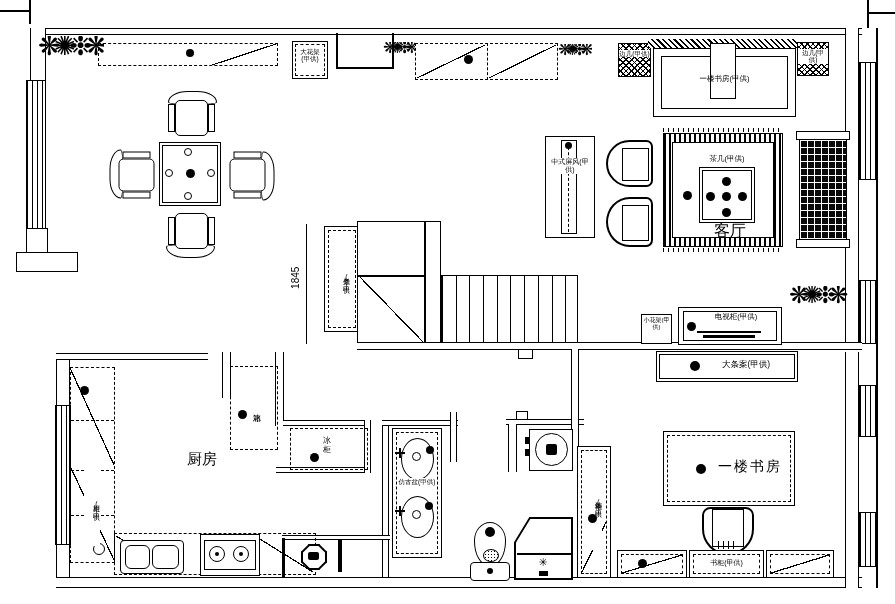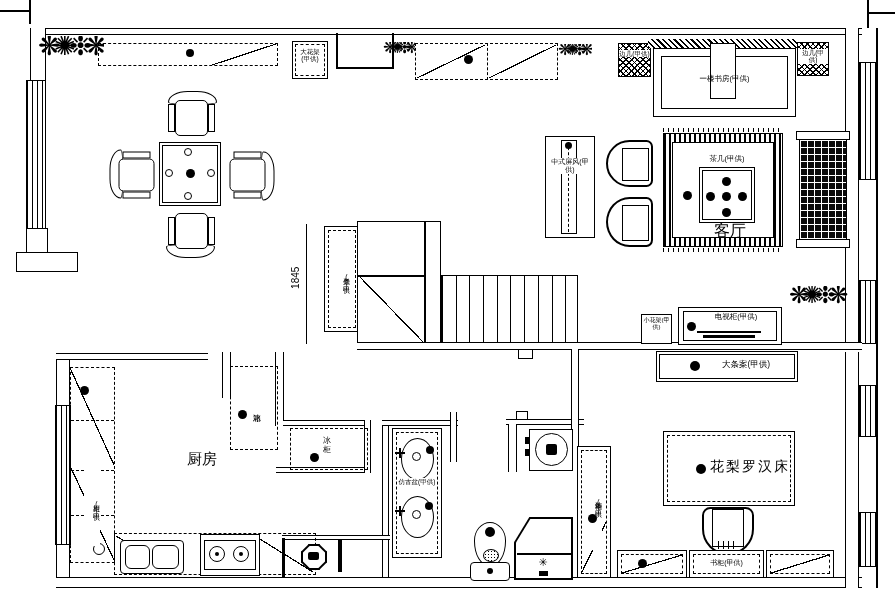--- a/index.html
+++ b/index.html
@@ -272,21 +272,21 @@
 
   <div class="a sb" style="left:577px;top:446px;width:34px;height:132px"></div>
   <div class="a db" style="left:581px;top:450px;width:26px;height:124px"></div>
   <div class="a dg2" style="left:582px;top:522px;width:24px;height:50px"></div>
   <div class="a t vt" style="left:586px;top:460px;width:16px;height:90px;font-size:7px">装饰柜(甲供)</div>
   <div class="a dot" style="left:588px;top:514px;width:9px;height:9px"></div>
 
   <div class="a sb" style="left:663px;top:431px;width:132px;height:75px"></div>
   <div class="a db" style="left:667px;top:435px;width:124px;height:67px"></div>
   <div class="a dot" style="left:696px;top:464px;width:10px;height:10px"></div>
-  <div class="a t nobg" style="left:710px;top:458px;width:80px;font-size:14px;letter-spacing:2px">花梨罗汉床</div>
+  <div class="a t nobg" style="left:710px;top:458px;width:80px;font-size:14px;letter-spacing:2px">一楼书房</div>
 
   <div class="a" style="left:702px;top:507px;width:52px;height:48px;border:2px solid #000;border-radius:9px 9px 28px 28px;background:#fff"></div>
   <div class="a sb" style="left:712px;top:509px;width:32px;height:38px"></div>
   <div class="a winv" style="left:718px;top:541px;width:20px;height:8px"></div>
 
   <div class="a sb" style="left:617px;top:550px;width:70px;height:28px"></div>
   <div class="a db" style="left:621px;top:554px;width:62px;height:20px"></div>
   <div class="a dg2" style="left:622px;top:555px;width:60px;height:18px"></div>
   <div class="a dot" style="left:638px;top:559px;width:9px;height:9px"></div>
   <div class="a sb" style="left:689px;top:550px;width:75px;height:28px"></div>

